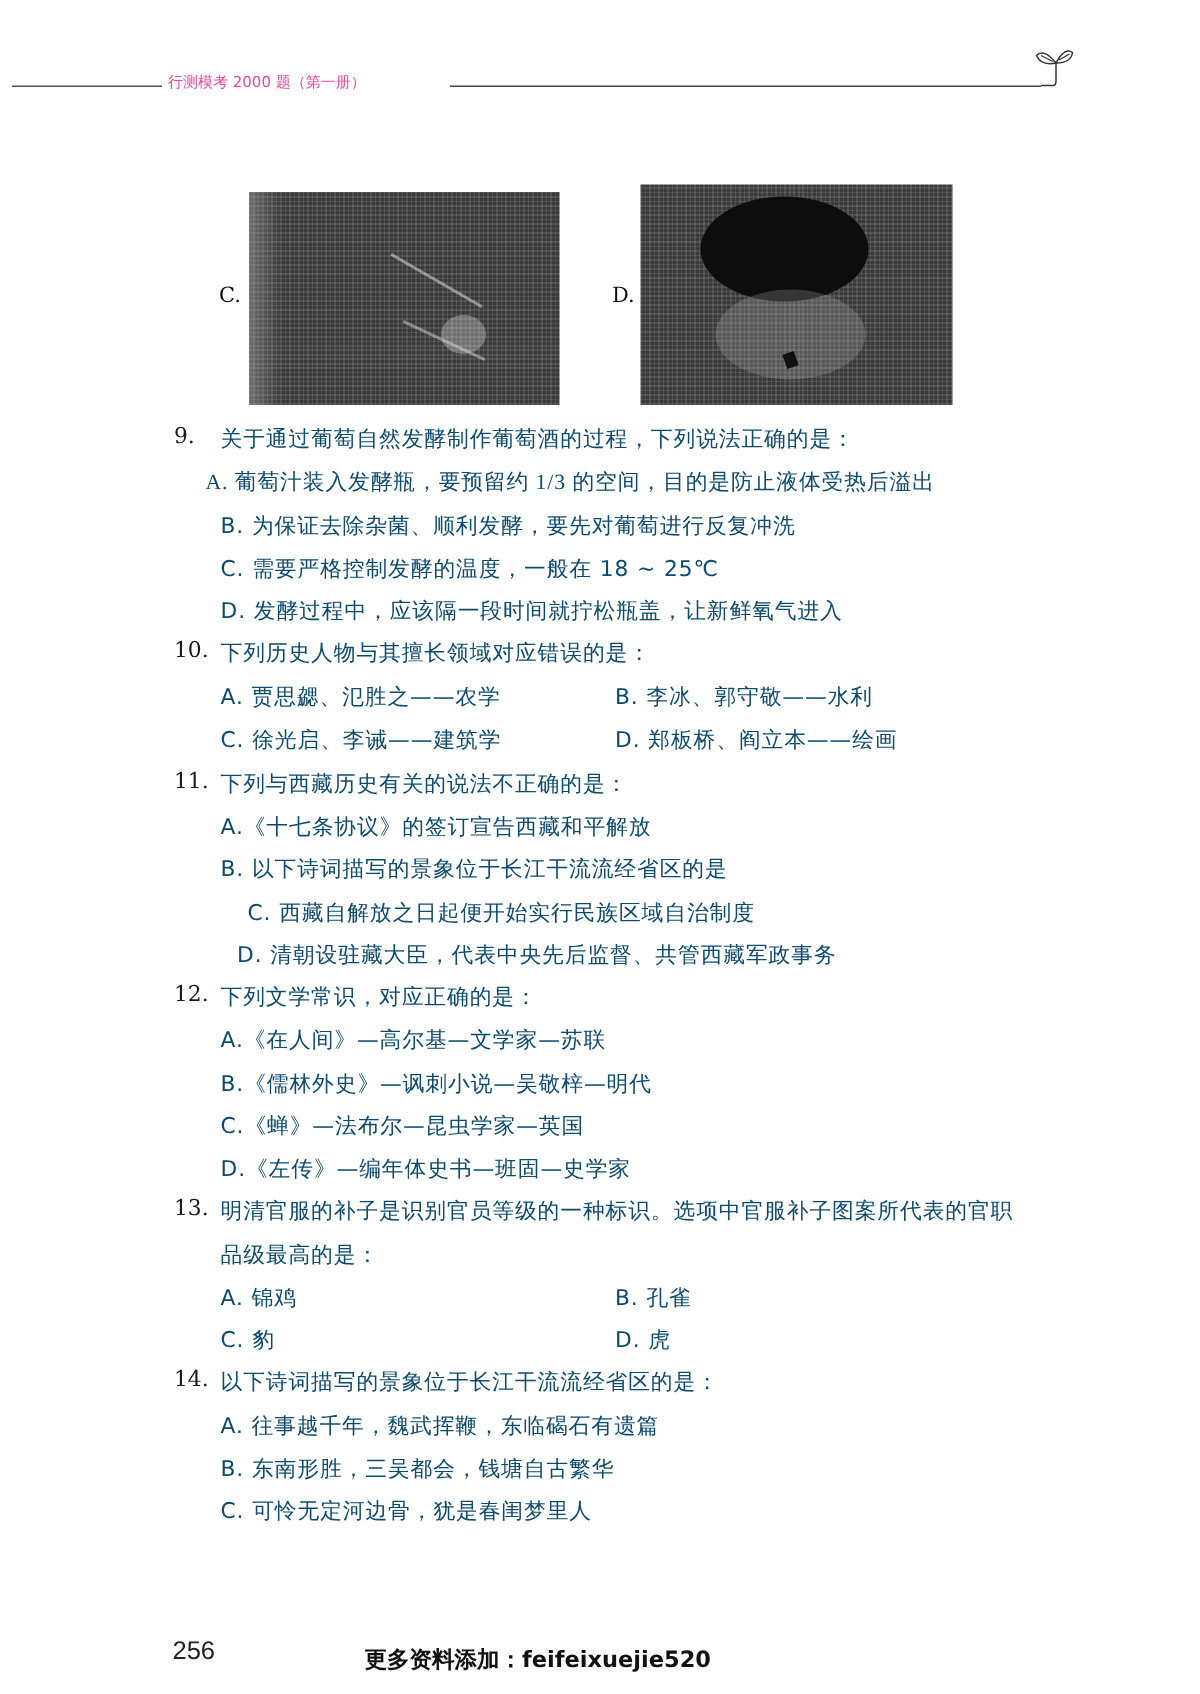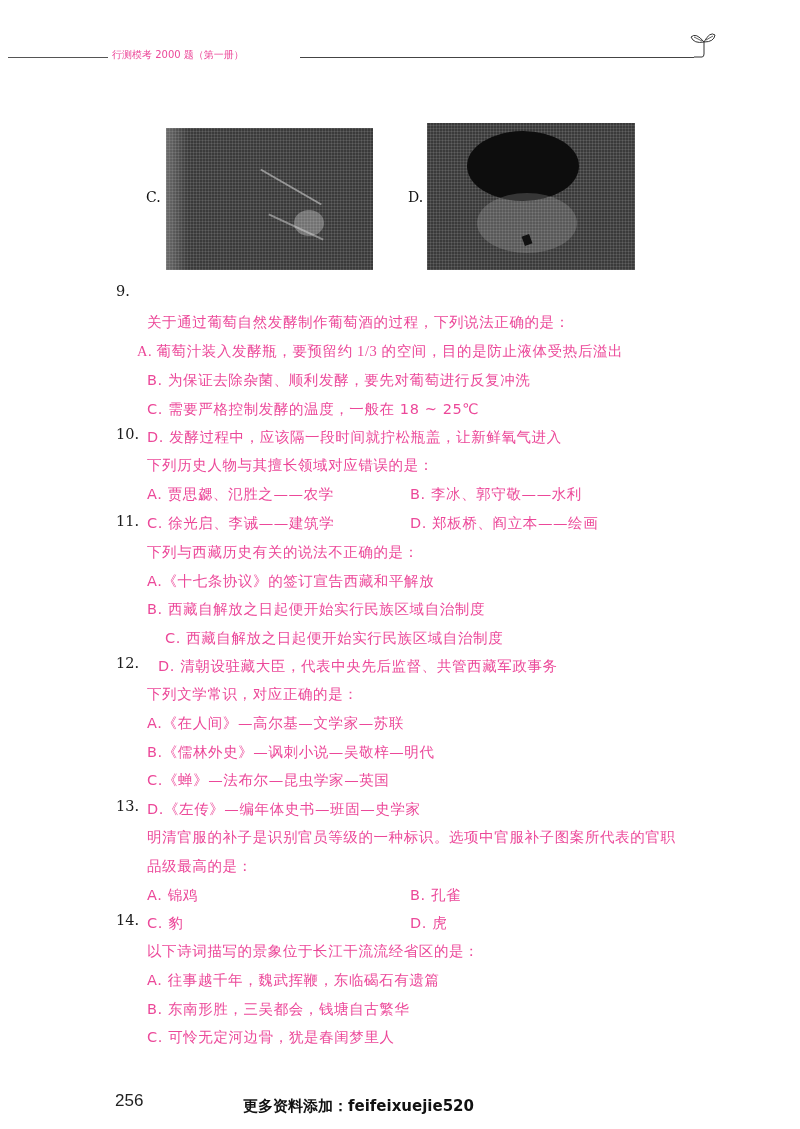--- a/index.html
+++ b/index.html
@@ -65,21 +65,21 @@
       background: #111; transform: rotate(-20deg);
     }
     .opt-label {
       position: absolute; font-size: 14px; color: #111;
       font-family: "DejaVu Serif", "Liberation Serif", serif;
     }
     
     .line {
       position: absolute; font-size: 14.5px; white-space: nowrap;
       font-family: "DejaVu Sans", "Liberation Sans", sans-serif;
-      color: #ec4899; letter-spacing: 0.6px; margin-top: 30px;
+      color: #0c4a6e; letter-spacing: 0.6px;
     }
     .qnum { position: absolute; font-size: 14.5px; font-family: "DejaVu Serif", "Liberation Serif", serif; color:#1a1a1a; }
     .page-num {
       position: absolute; left: 115px; top: 1055px;
       font-family: "Liberation Sans", sans-serif; font-size: 17px; color: #222; margin-top: 36px;
     }
     .footer {
       position: absolute; left: 243px; top: 1097px;
       font-family: "DejaVu Sans", "Liberation Sans", sans-serif;
       font-size: 15px; font-weight: bold; color: #111; white-space: nowrap;
@@ -128,21 +128,21 @@
   <span class="line" style="left:147px; top:455px;">A. 贾思勰、氾胜之——农学</span>
   <span class="line" style="left:410px; top:455px;">B. 李冰、郭守敬——水利</span>
   <span class="line" style="left:147px; top:484px;">C. 徐光启、李诫——建筑学</span>
   <span class="line" style="left:410px; top:484px;">D. 郑板桥、阎立本——绘画</span>
 </div>
 
 <div>
   <span class="qnum" style="left:116px; top:513px;">11.</span>
   <span class="line" style="left:147px; top:513px;">下列与西藏历史有关的说法不正确的是：</span>
   <span class="line" style="left:147px; top:542px;">A.《十七条协议》的签订宣告西藏和平解放</span>
-  <span class="line" style="left:147px; top:570px;">B. 西藏自解放之日起便开始实行民族区域自治制度</span>
+  <span class="line" style="left:147px; top:570px;">B. 以下诗词描写的景象位于长江干流流经省区的是</span>
   <span class="line" style="left:165px; top:599px;">C. 西藏自解放之日起便开始实行民族区域自治制度</span>
   <span class="line" style="left:158px; top:627px;">D. 清朝设驻藏大臣，代表中央先后监督、共管西藏军政事务</span>
 </div>
 
 <div>
   <span class="qnum" style="left:116px; top:655px;">12.</span>
   <span class="line" style="left:147px; top:655px;">下列文学常识，对应正确的是：</span>
   <span class="line" style="left:147px; top:684px;">A.《在人间》—高尔基—文学家—苏联</span>
   <span class="line" style="left:147px; top:713px;">B.《儒林外史》—讽刺小说—吴敬梓—明代</span>
   <span class="line" style="left:147px; top:741px;">C.《蝉》—法布尔—昆虫学家—英国</span>

